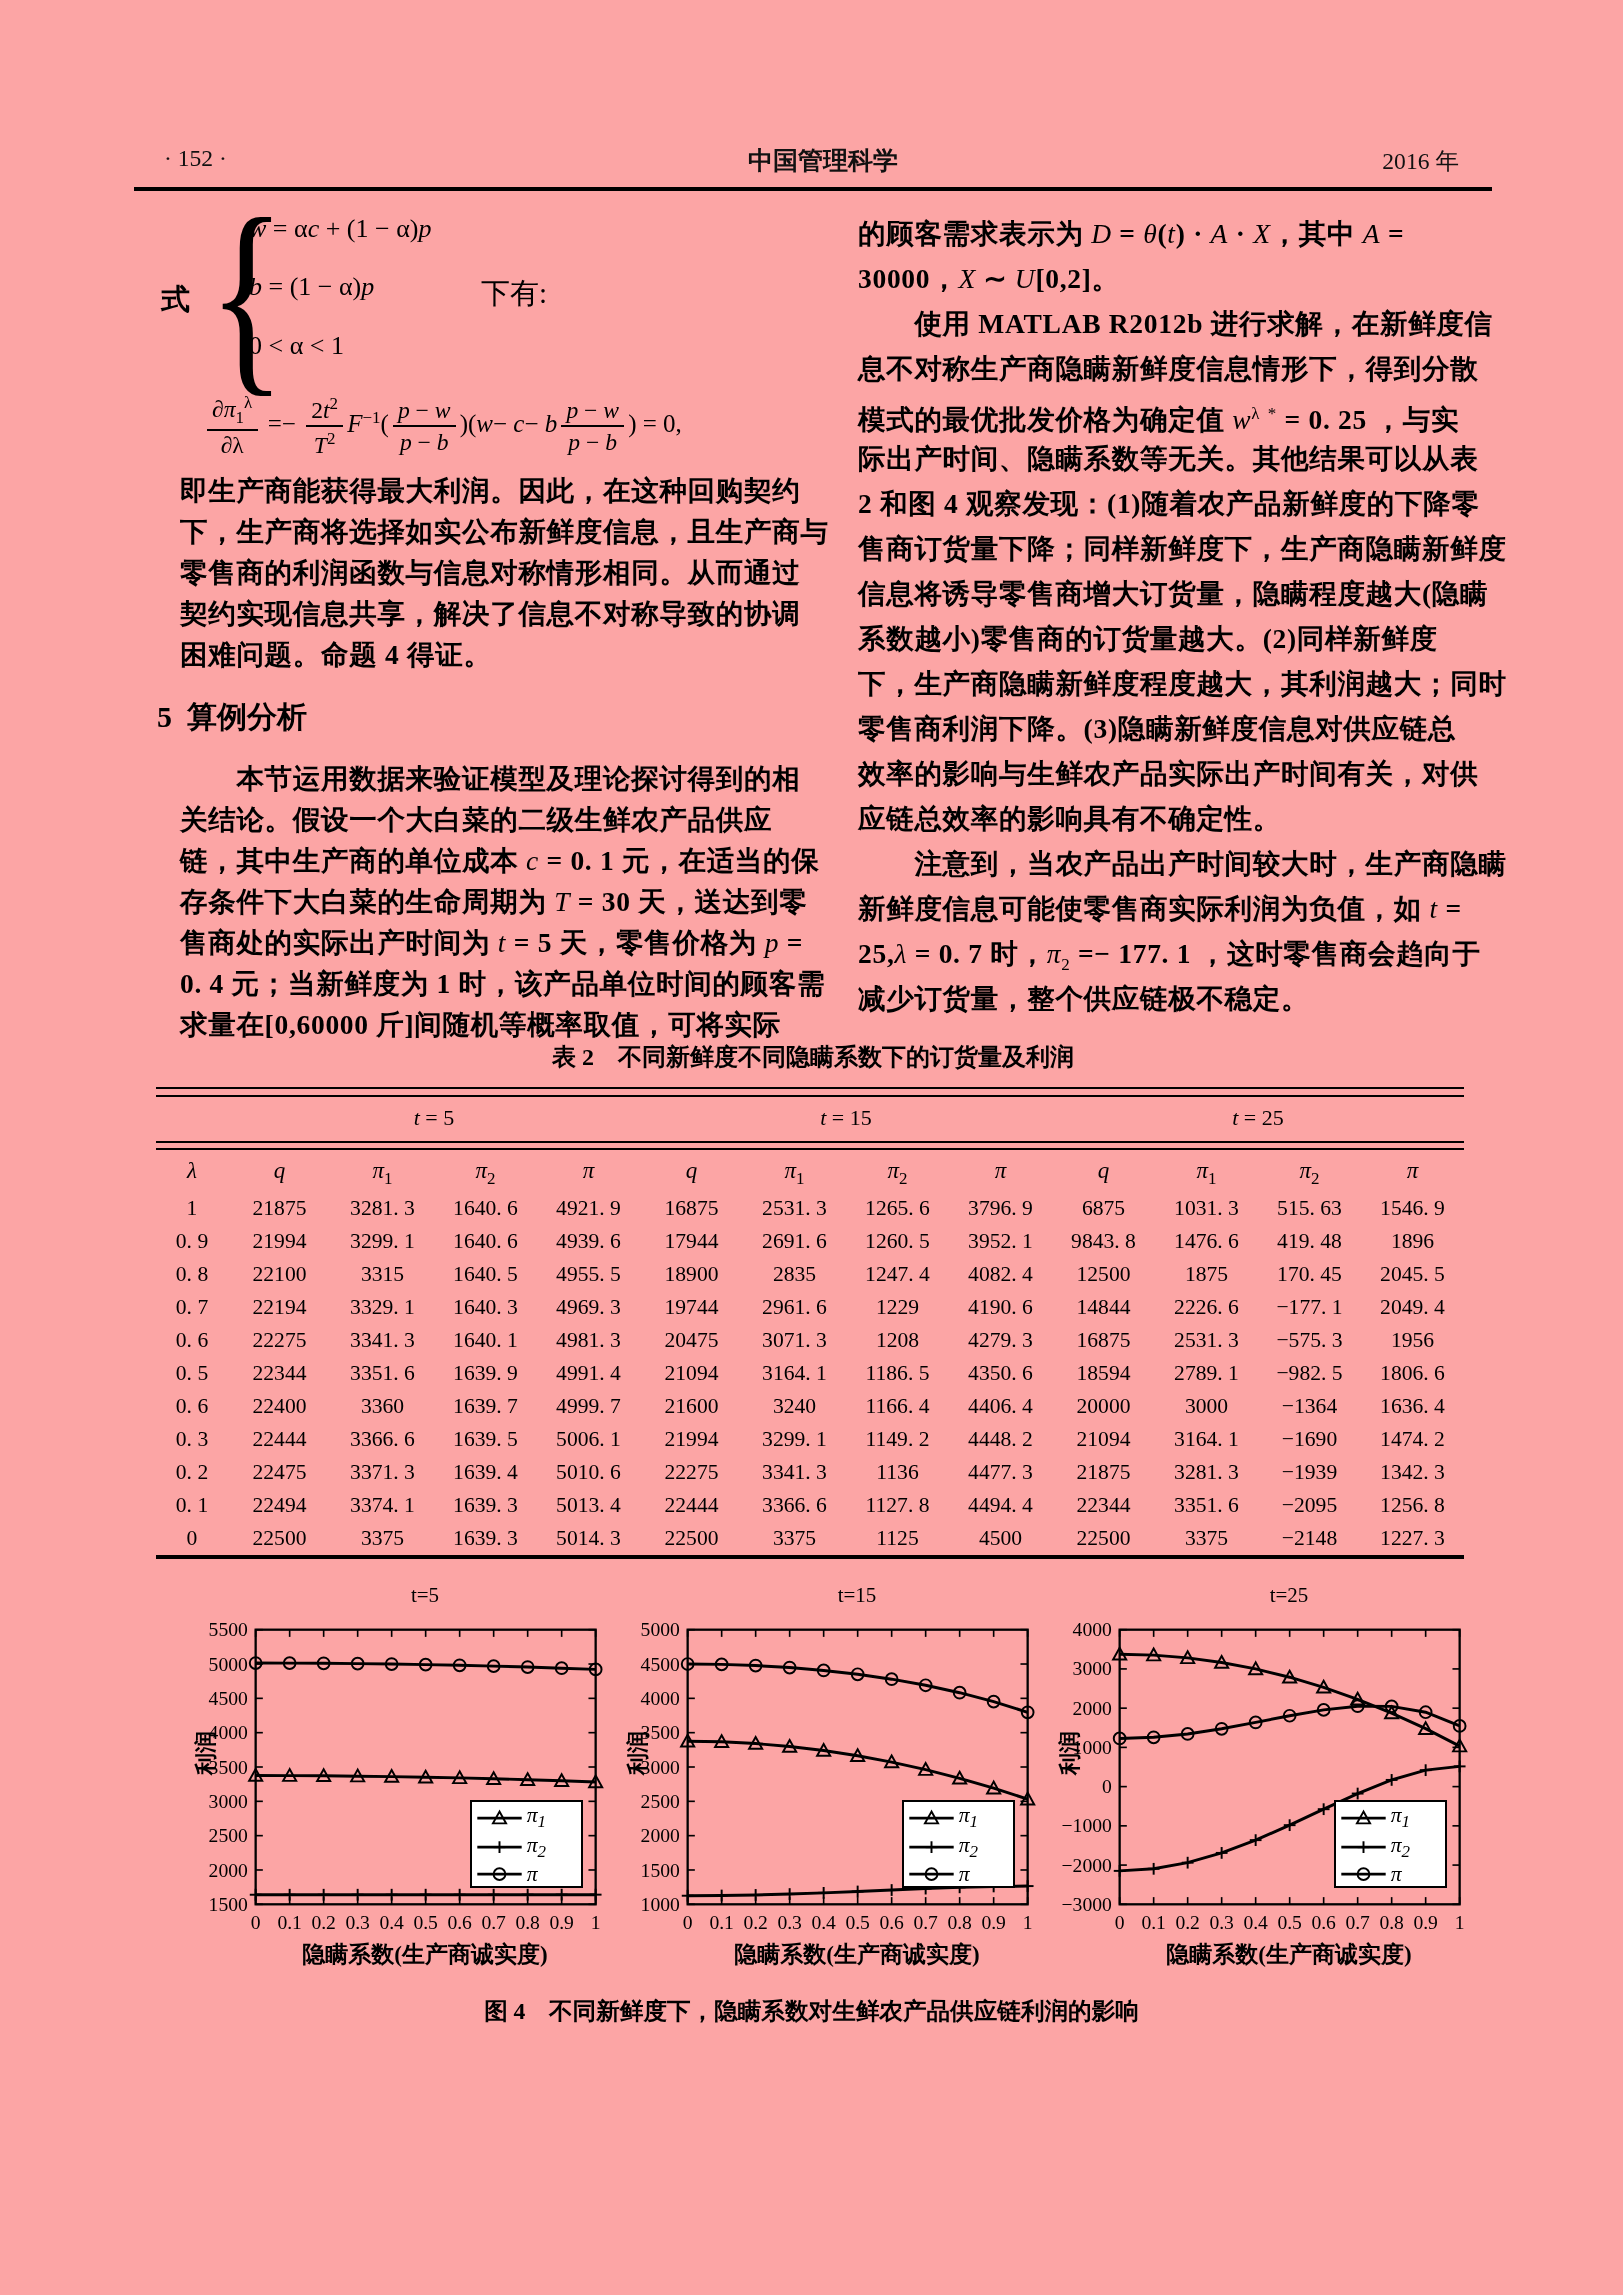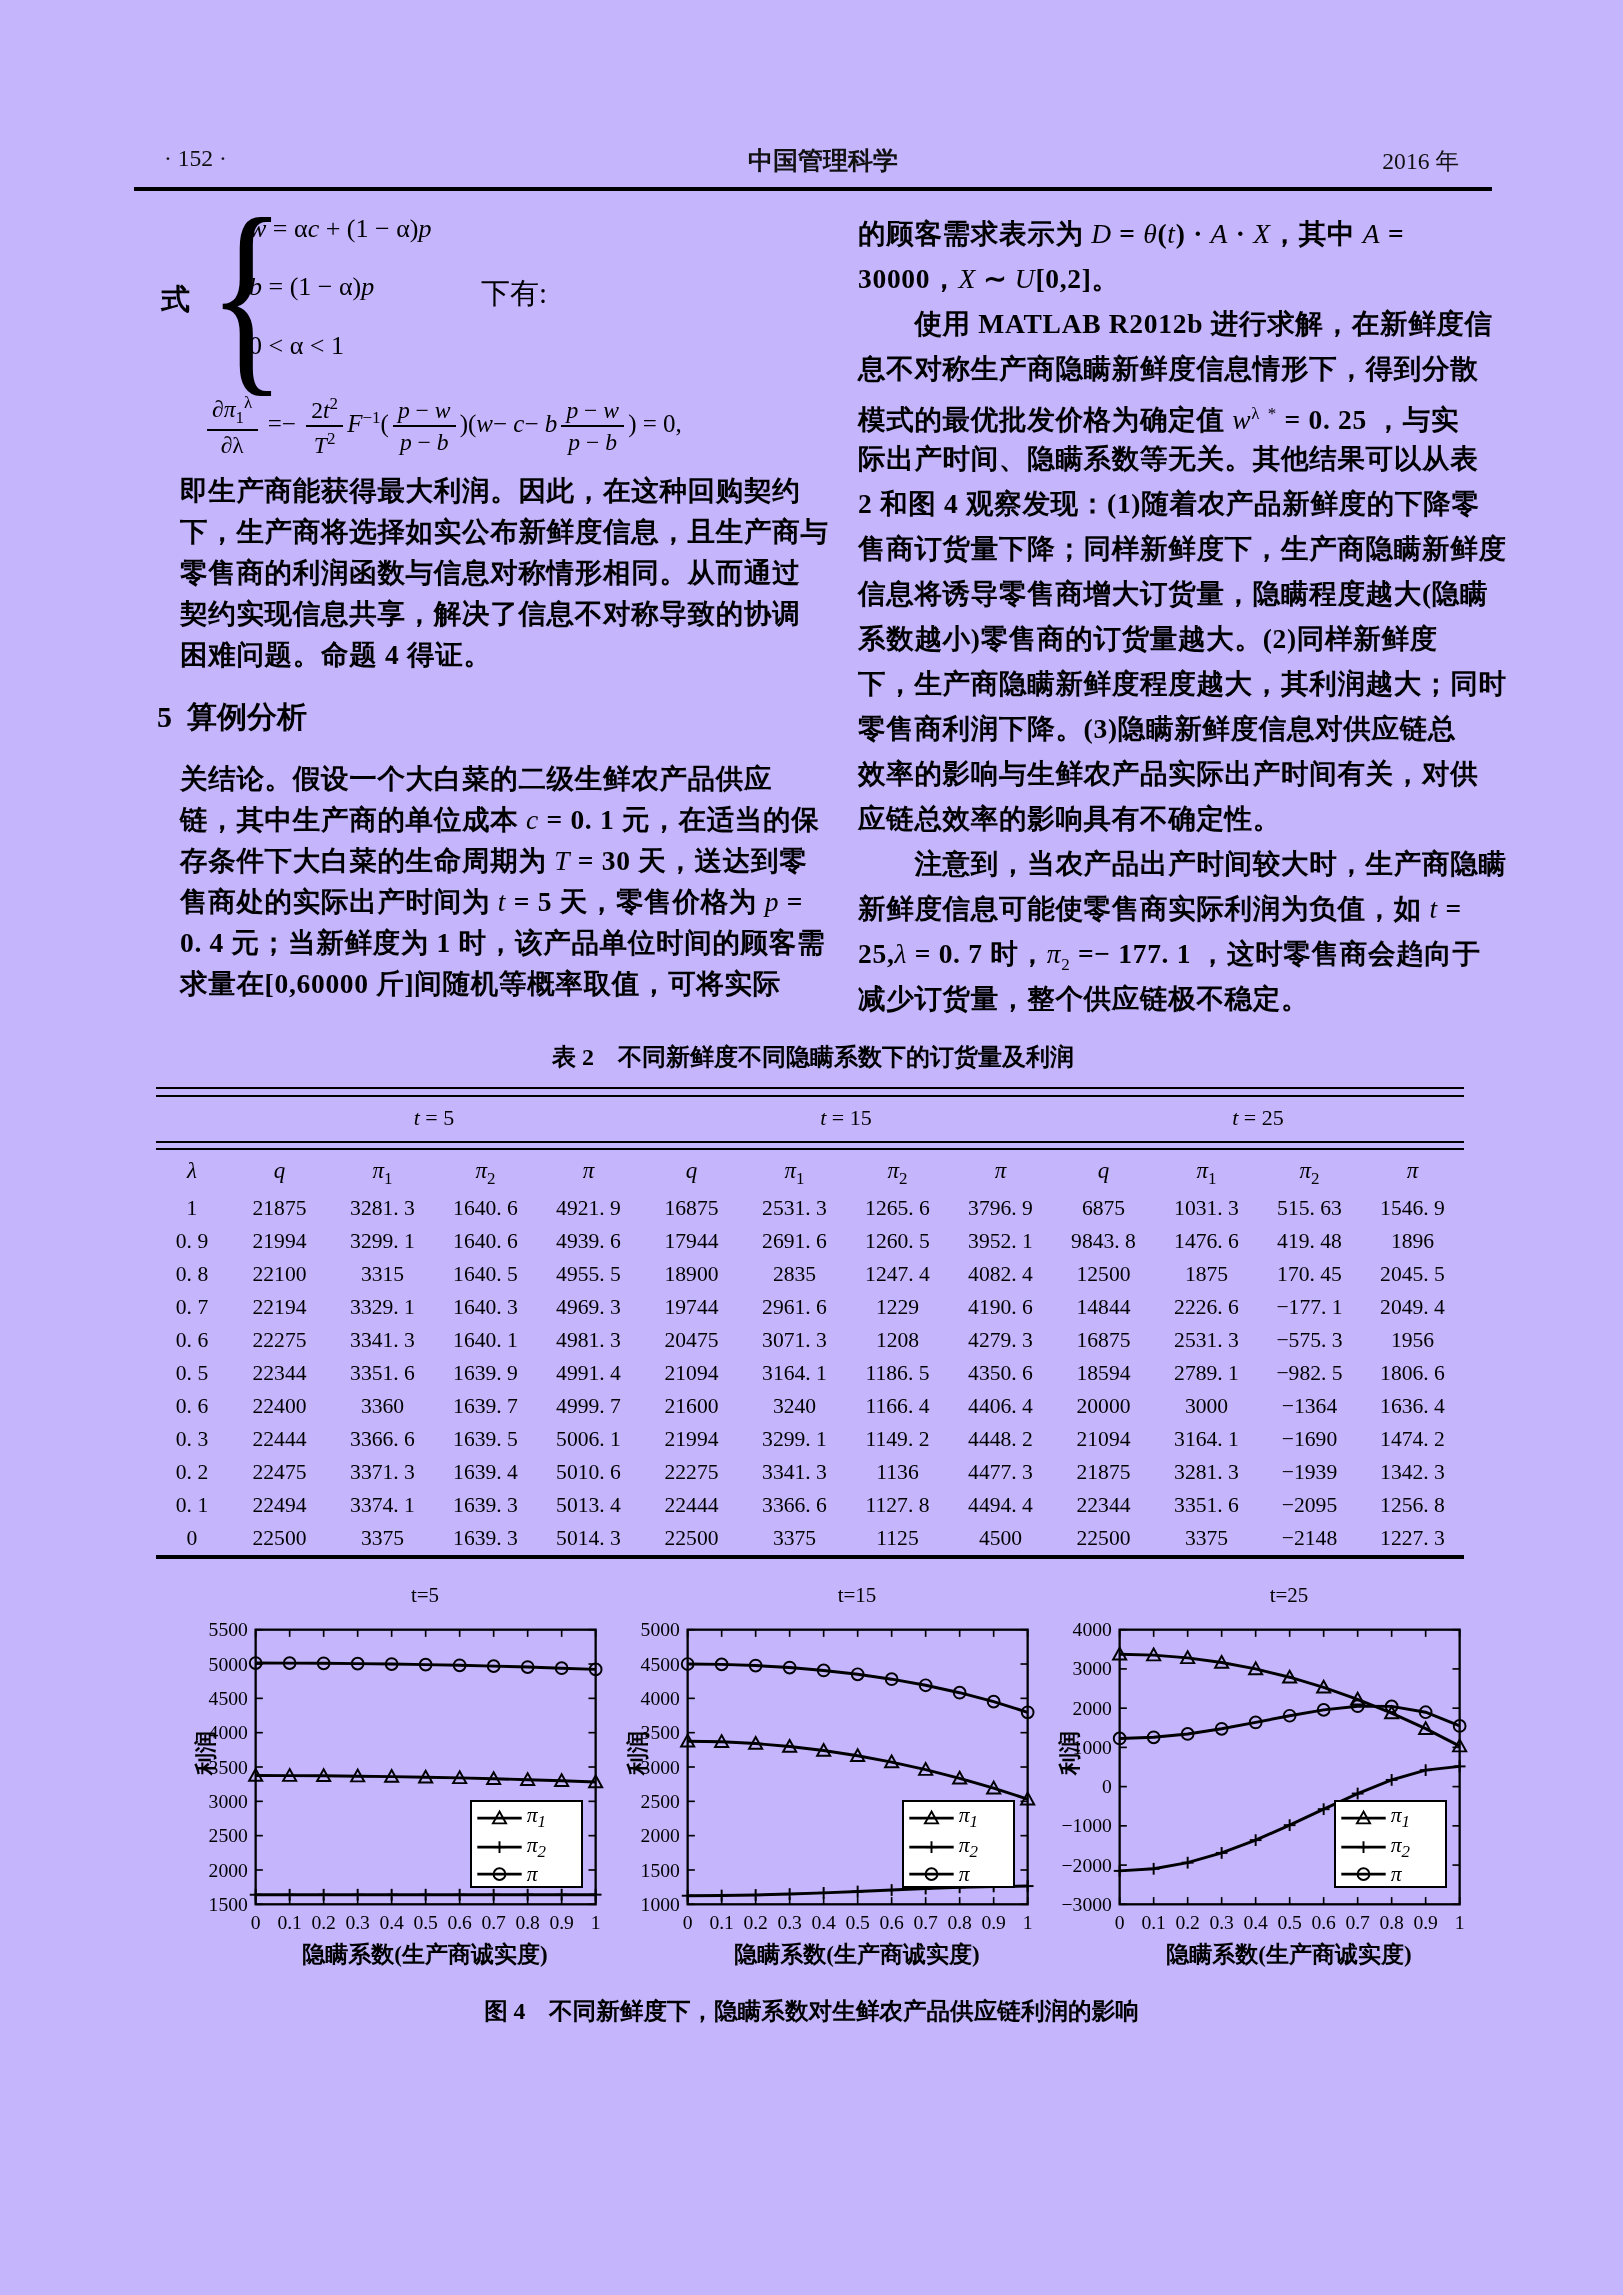--- a/index.html
+++ b/index.html
@@ -1,16 +1,16 @@
 <!DOCTYPE html>
 <html style="font-size:10.5px"><head>
 <meta charset="utf-8">
 <style>
   html,body{margin:0;padding:0;background:#e8e8e8;}
-  .page{position:relative;width:1623px;height:2295px;background:#c4b5fd;overflow:hidden;
+  .page{position:relative;width:1623px;height:2295px;background:#fca5a5;overflow:hidden;
         font-family:"Liberation Serif", serif;color:#000;}
   .abs{position:absolute;}
   
   .hdr{font-size:23.6px;color:#111;}
   .hdr-rule{position:absolute;left:134px;width:1358px;height:3.9px;background:#000;}
   
   .cjk{font-weight:700;padding-left:23px;}
   .tline{height:41px;line-height:41px;font-size:27.5px;letter-spacing:0.7px;white-space:nowrap;}
   .rcol .tline{height:45px;line-height:45px;}
   .tline i{font-family:"Liberation Serif",serif;font-weight:400;}
@@ -68,20 +68,21 @@
         <div class="tline">零售商的利润函数与信息对称情形相同。从而通过</div>
         <div class="tline">契约实现信息共享，解决了信息不对称导致的协调</div>
         <div class="tline">困难问题。命题 4 得证。</div>
       </div>
 
     <div class="abs sec-head" style="left:0;top:488px;">
       <span>5</span>&nbsp;&nbsp;<span>算例分析</span>
     </div>
 
     <div class="abs cjk" style="left:0;top:549px;">
+        <div class="tline">　　本节运用数据来验证模型及理论探讨得到的相</div>
         <div class="tline">关结论。假设一个大白菜的二级生鲜农产品供应</div>
         <div class="tline">链，其中生产商的单位成本 <i>c</i> = 0. 1 元，在适当的保</div>
         <div class="tline">存条件下大白菜的生命周期为 <i>T</i> = 30 天，送达到零</div>
         <div class="tline">售商处的实际出产时间为 <i>t</i> = 5 天，零售价格为 <i>p</i> =</div>
         <div class="tline">0. 4 元；当新鲜度为 1 时，该产品单位时间的顾客需</div>
         <div class="tline">求量在[0,60000 斤]间随机等概率取值，可将实际</div>
       </div>
   </div>
 
   <div class="abs rcol" style="left:835px;top:211px;width:638px;">

